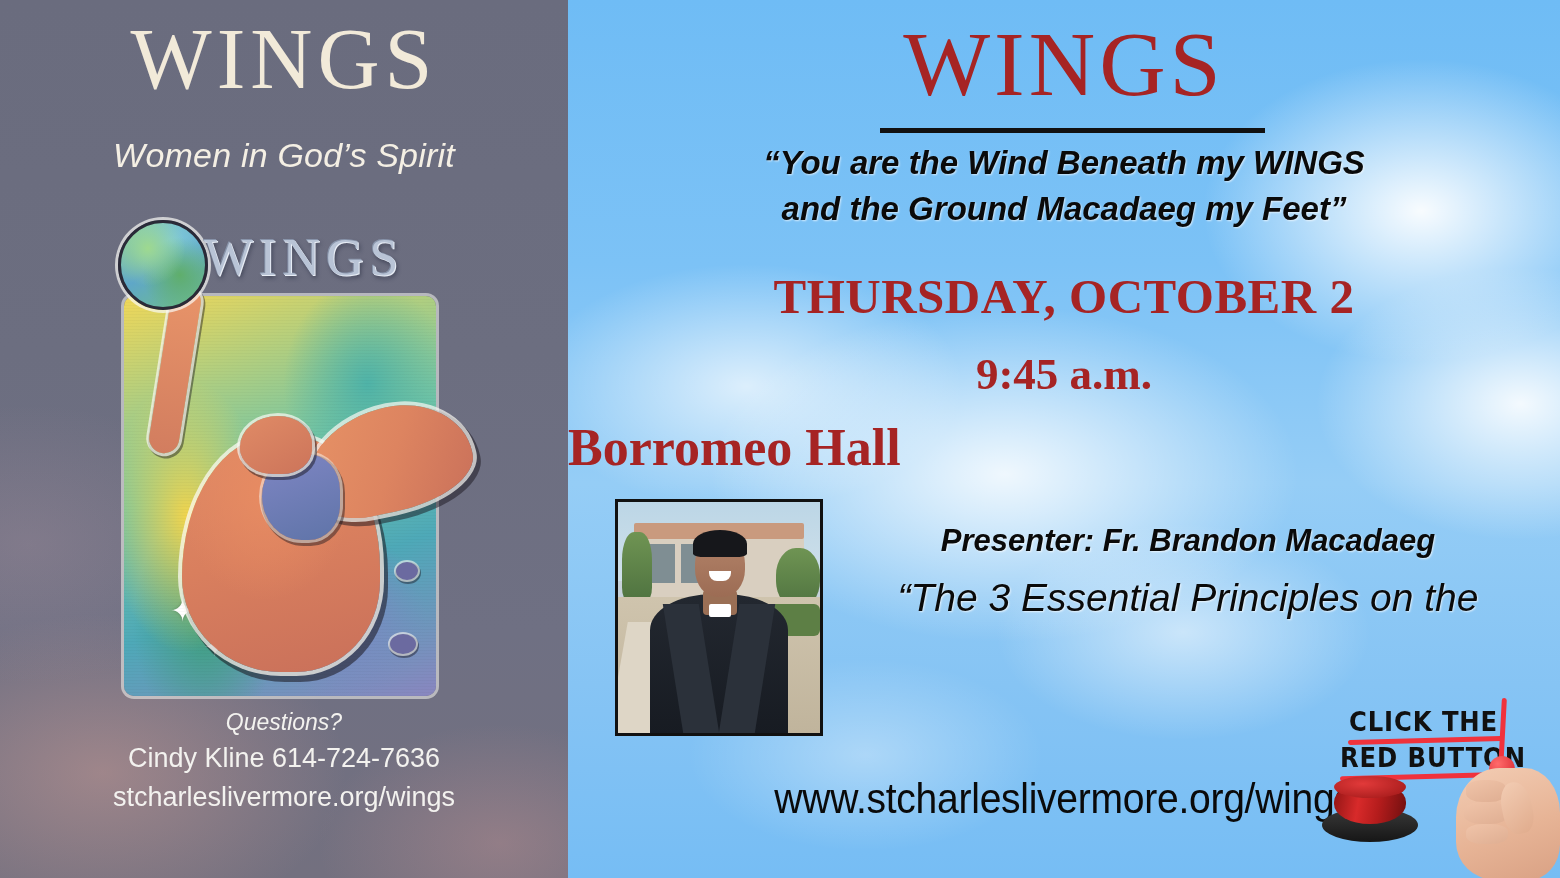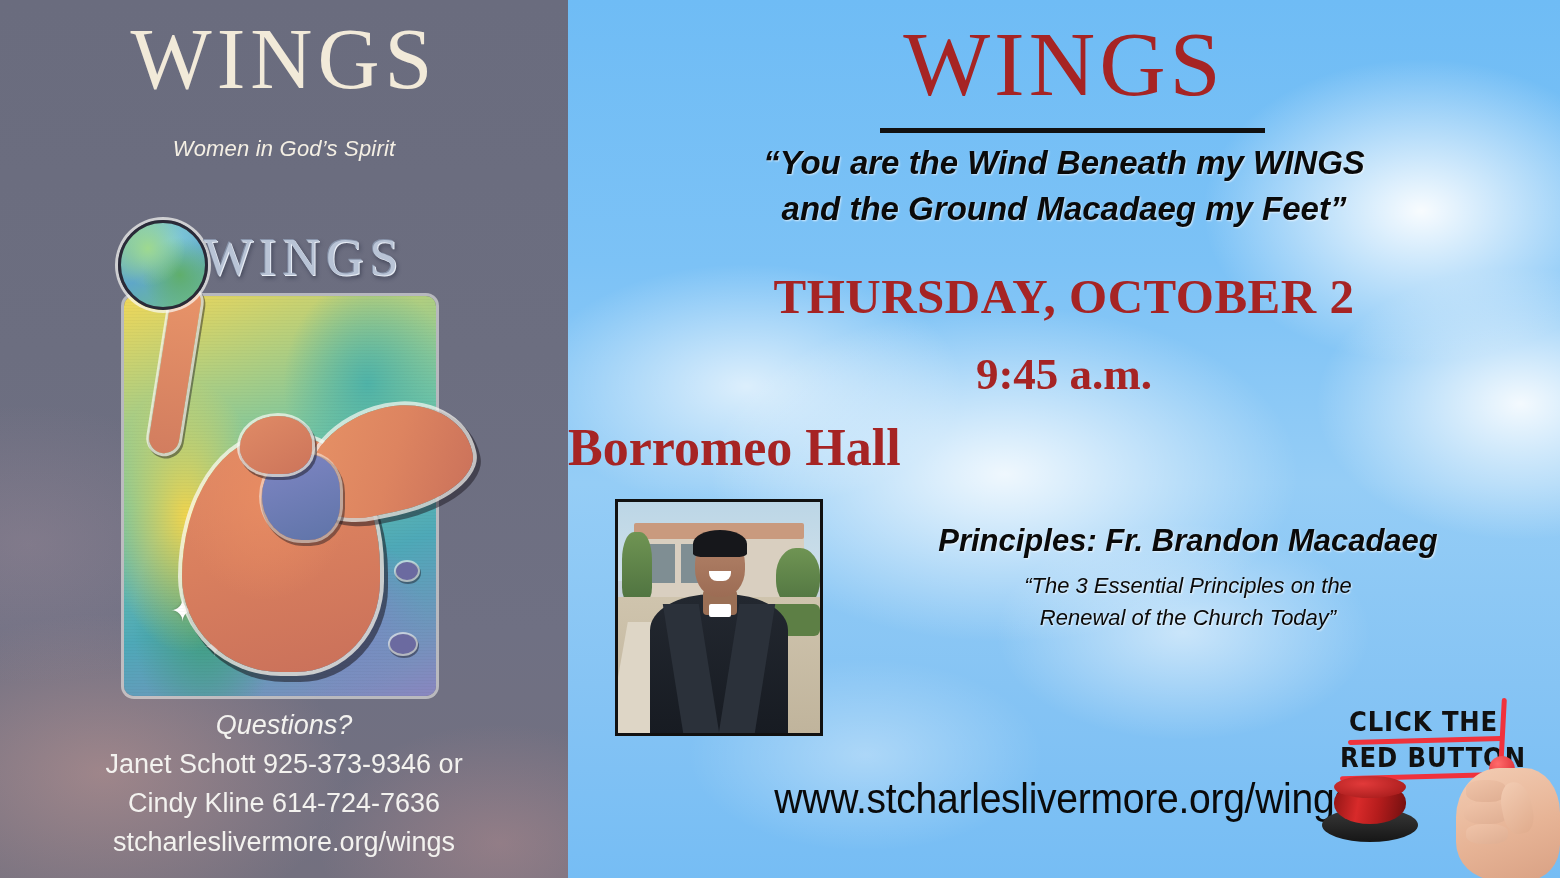--- a/index.html
+++ b/index.html
@@ -21,21 +21,21 @@
     overflow:hidden;
   }
   .left-title{
     position:absolute;top:14px;left:0;width:568px;text-align:center;
     font-family:"Liberation Serif","DejaVu Serif",serif;
     font-size:86px;line-height:1.05;letter-spacing:5px;
     color:#f2ead9;font-weight:400;
   }
   .left-subtitle{
     position:absolute;top:136px;left:0;width:568px;text-align:center;
-    font-size:22px;font-style:italic;color:#f4efe4;font-weight:400;
+    font-size:34px;font-style:italic;color:#f4efe4;font-weight:400;
     letter-spacing:.2px;
   }
 
   
   .logo-wrap{position:absolute;left:104px;top:204px;width:360px;height:500px;}
   .logo-card{
     position:absolute;left:20px;top:92px;width:312px;height:400px;
     border-radius:10px;overflow:hidden;
     background:
       radial-gradient(ellipse 120px 150px at 78% 22%, #4fb3a8 0%, rgba(79,179,168,0) 70%),
@@ -104,21 +104,21 @@
   }
   .angel-foot{position:absolute;width:26px;height:20px;background:#6b6aa0;border-radius:50%;
     box-shadow:0 0 0 2px rgba(250,248,242,.6),1px 2px 0 2px rgba(25,22,30,.45);}
   .angel-foot.f1{left:286px;top:430px;}
   .angel-foot.f2{left:292px;top:358px;width:22px;height:18px;}
 
   .left-contact{
     position:absolute;left:0;top:706px;width:568px;text-align:center;
     color:#f3f2ef;font-size:27px;line-height:1.44;font-weight:400;
   }
-  .left-contact .q{font-style:italic;display:block;font-size:27px;}
+  .left-contact .q{font-style:italic;display:block;font-size:23px;}
 
   
   .right-panel{
     position:absolute;left:568px;top:0;width:992px;height:878px;overflow:hidden;
     background:
       radial-gradient(ellipse 330px 230px at 86% 24%, rgba(255,255,255,.95) 0%, rgba(255,255,255,.0) 66%),
       radial-gradient(ellipse 300px 200px at 96% 46%, rgba(255,255,255,.9) 0%, rgba(255,255,255,0) 68%),
       radial-gradient(ellipse 420px 240px at 44% 54%, rgba(255,255,255,.85) 0%, rgba(255,255,255,0) 70%),
       radial-gradient(ellipse 300px 170px at 18% 44%, rgba(255,255,255,.7) 0%, rgba(255,255,255,0) 72%),
       radial-gradient(ellipse 260px 150px at 62% 72%, rgba(255,255,255,.55) 0%, rgba(255,255,255,0) 72%),
@@ -190,21 +190,21 @@
   .ph-hair{position:absolute;left:37%;top:12%;width:27%;height:12%;background:#16171b;border-radius:50% 50% 14% 14%;}
   .ph-smile{position:absolute;left:45%;top:30%;width:11%;height:4%;background:#fff;border-radius:0 0 8px 8px;}
 
   .rp-presenter{
     position:absolute;top:523px;left:265px;width:710px;text-align:center;
     font-size:31px;font-weight:700;font-style:italic;color:#0a0a0a;
     text-shadow:1px 1px 2px rgba(255,255,255,.7);
   }
   .rp-talk{
     position:absolute;top:570px;left:265px;width:710px;text-align:center;
-    font-size:22px;line-height:1.45;font-style:italic;font-weight:400;color:#0a0a0a;
+    font-size:39px;line-height:1.45;font-style:italic;font-weight:400;color:#0a0a0a;
     text-shadow:1px 1px 2px rgba(255,255,255,.7);
   }
   .rp-url{
     position:absolute;top:775px;left:0;width:992px;text-align:center;
     font-size:42px;font-weight:400;color:#0a0a0a;
     transform:scaleX(.93);letter-spacing:-.3px;
   }
 
   
   .cta{position:absolute;left:766px;top:694px;width:226px;height:184px;}
@@ -260,21 +260,20 @@
       <div class="angel-hair"></div>
       <div class="angel-head"></div>
       <div class="angel-foot f1"></div>
       <div class="angel-foot f2"></div>
       <div class="globe"></div>
       <div class="wings-script">WINGS</div>
     </div>
 
     <div class="left-contact">
       <span class="q">Questions?</span>
-      <div>Janet Schott 925-373-9346 or</div>
       <div>Cindy Kline 614-724-7636</div>
       <div>stcharleslivermore.org/wings</div>
     </div>
   </div>
 
   <div class="right-panel">
 
     <div class="rp-title">WINGS</div>
     <div class="rp-rule"></div>
 
@@ -301,24 +300,23 @@
       <div class="ph-body"></div>
       <div class="ph-lapelL"></div>
       <div class="ph-lapelR"></div>
       <div class="ph-neck"></div>
       <div class="ph-collar"></div>
       <div class="ph-head"></div>
       <div class="ph-hair"></div>
       <div class="ph-smile"></div>
     </div>
 
-    <div class="rp-presenter">Principles: Fr.  Brandon Macadaeg</div>
+    <div class="rp-presenter">Presenter: Fr.  Brandon Macadaeg</div>
     <div class="rp-talk">
       <div>“The 3 Essential Principles on the</div>
-      <div>Renewal of the Church Today”</div>
     </div>
 
     <div class="rp-url">www.stcharleslivermore.org/wings</div>
 
     <div class="cta">
       <div class="cta-l1">CLICK THE</div>
       <div class="cta-u1"></div>
       <div class="cta-l2">RED BUTTON</div>
       <div class="cta-u2"></div>
       <div class="marker-stroke"></div>

